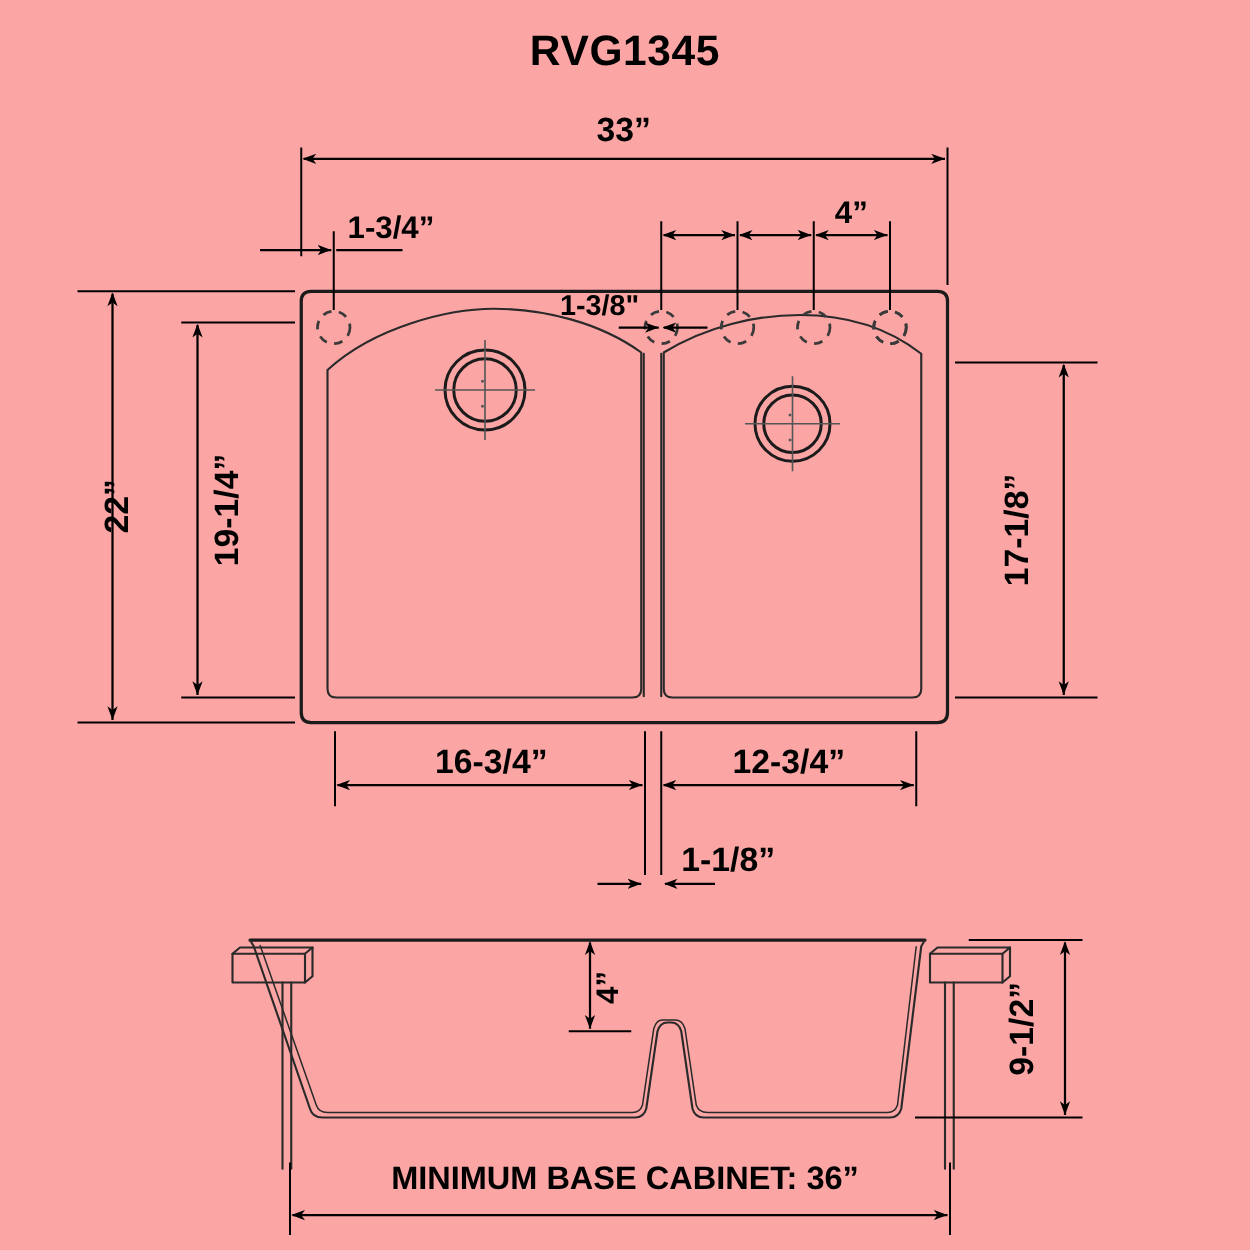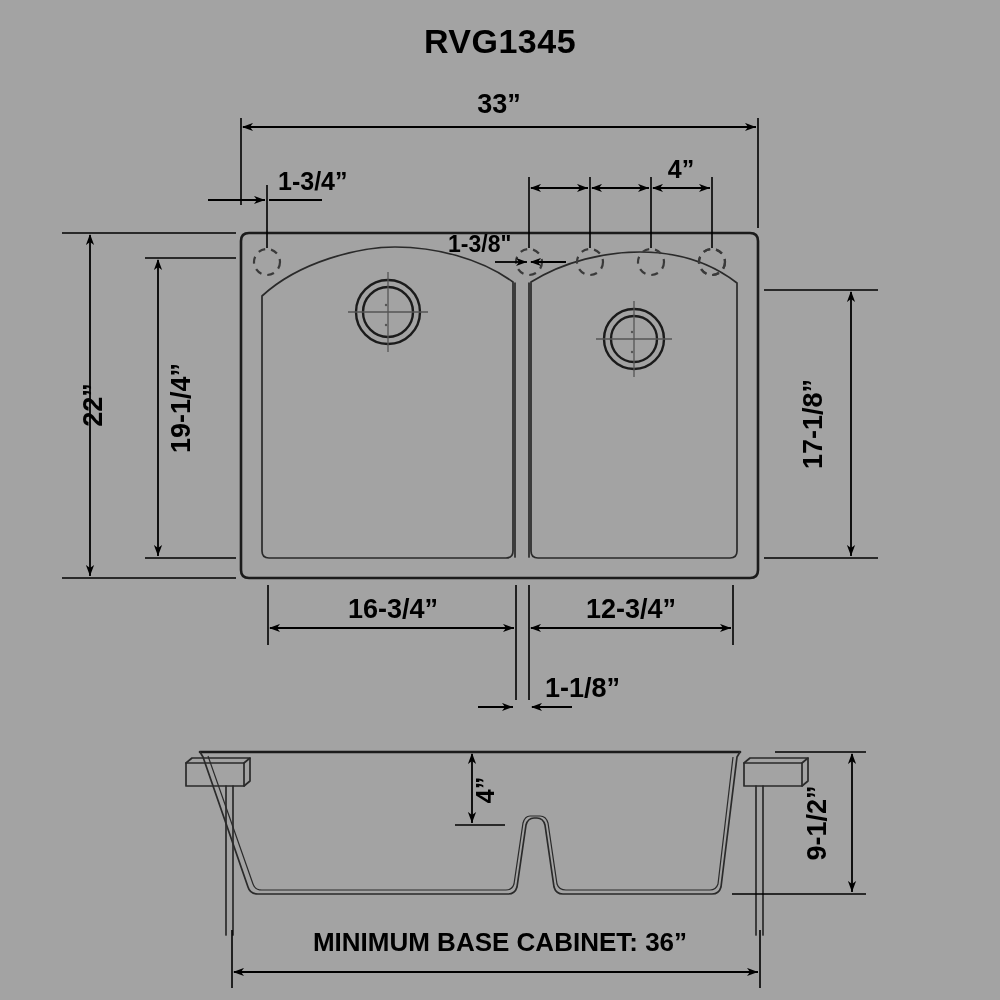--- a/index.html
+++ b/index.html
@@ -7,21 +7,21 @@
     padding: 0;
     background: #ffffff;
   }
   body {
     font-family: "Liberation Sans", sans-serif;
   }
   #page {
     position: relative;
     width: 1000px;
     height: 1000px;
-    background: #a3a3a3;
+    background: #fca5a5;
     overflow: hidden;
   }
   #drawing-title {
     position: absolute;
     left: 0;
     top: 22px;
     width: 1000px;
     text-align: center;
     font-size: 34px;
     font-weight: bold;

